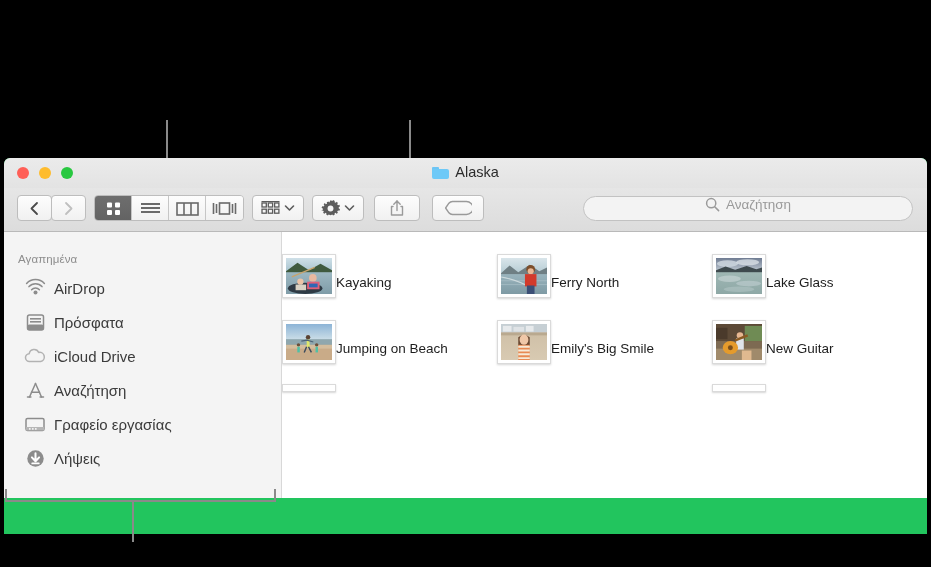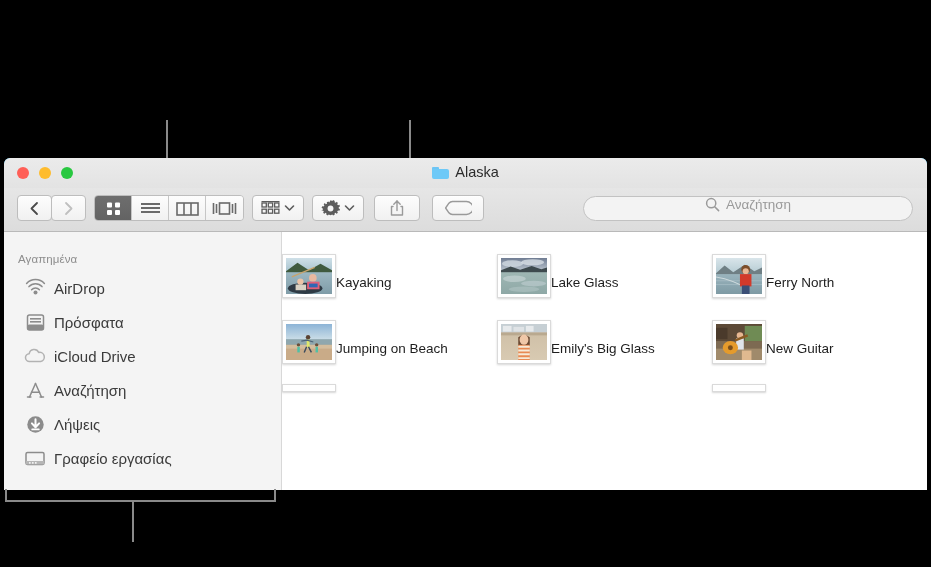--- a/index.html
+++ b/index.html
@@ -13,22 +13,22 @@
 
   
   .callout { position: absolute; background: #8a8a8a; }
   .cl-v { width: 2px; }
   .cl-h { height: 2px; }
 
   
   #finder-window {
     position: absolute;
     left: 4px; top: 158px;
-    width: 923px; height: 332px;
-    background: #0ea5e9;
+    width: 923px; height: 376px;
+    background: #22c55e;
     border-radius: 6px 6px 0 0;
     overflow: hidden;
   }
 
   
   #titlebar {
     position: relative;
     height: 30px;
     background: linear-gradient(#ebebeb, #e3e3e3);
     border-bottom: 0px solid #d2d2d2;
@@ -310,43 +310,43 @@
             <svg width="21" height="21" viewBox="0 0 21 21">
               <path d="M10.5 3.5L16.5 17" fill="none" stroke="#8c8c8c" stroke-width="1.5" stroke-linecap="round"></path>
               <path d="M10.5 3.5L4.5 17" fill="none" stroke="#8c8c8c" stroke-width="1.5" stroke-linecap="round"></path>
               <path d="M6.5 12.2h8" fill="none" stroke="#8c8c8c" stroke-width="1.5" stroke-linecap="round"></path>
               <path d="M2.5 17h3.4M15.1 17h3.4" fill="none" stroke="#8c8c8c" stroke-width="1.5" stroke-linecap="round"></path>
             </svg>
           </span>
           <span>Αναζήτηση</span>
         </div>
 
-
-        <div class="sb-item">
-          <span class="sb-icon">
-            <svg width="21" height="21" viewBox="0 0 21 21">
-              <circle cx="10.5" cy="10.5" r="8.2" fill="#8c8c8c"></circle>
-              <path d="M10.5 5.2v7.4M6.9 9.4l3.6 3.9 3.6-3.9" fill="none" stroke="#fff" stroke-width="2" stroke-linecap="round" stroke-linejoin="round"></path>
-              <rect x="6.4" y="14.4" width="8.2" height="1.9" rx=".6" fill="#fff"></rect>
-            </svg>
-          </span>
-          <span>Λήψεις</span>
-        </div>
 
         <div class="sb-item">
           <span class="sb-icon">
             <svg width="22" height="21" viewBox="0 0 22 21">
               <rect x="2" y="4.5" width="18" height="12" rx="1.6" fill="none" stroke="#8c8c8c" stroke-width="1.5"></rect>
               <rect x="2" y="13" width="18" height="3.5" fill="#b6b6b6"></rect>
               <rect x="5" y="14.2" width="1.6" height="1.4" fill="#fff"></rect>
               <rect x="8" y="14.2" width="1.6" height="1.4" fill="#fff"></rect>
               <rect x="11" y="14.2" width="1.6" height="1.4" fill="#fff"></rect>
             </svg>
           </span>
           <span>Γραφείο εργασίας</span>
+        </div>
+
+        <div class="sb-item">
+          <span class="sb-icon">
+            <svg width="21" height="21" viewBox="0 0 21 21">
+              <circle cx="10.5" cy="10.5" r="8.2" fill="#8c8c8c"></circle>
+              <path d="M10.5 5.2v7.4M6.9 9.4l3.6 3.9 3.6-3.9" fill="none" stroke="#fff" stroke-width="2" stroke-linecap="round" stroke-linejoin="round"></path>
+              <rect x="6.4" y="14.4" width="8.2" height="1.9" rx=".6" fill="#fff"></rect>
+            </svg>
+          </span>
+          <span>Λήψεις</span>
         </div>
       </div>
 
       <div id="content-area">
 
         <div class="file-row">
           <div class="file-cell">
             <div class="thumb-frame">
               <svg class="thumb-img" viewBox="0 0 48 38" preserveAspectRatio="none">
                 <defs>
@@ -371,46 +371,20 @@
                 <path d="M24 27h9v4h-9z" fill="#2f68b5"></path>
               </svg>
             </div>
             <div class="file-label">Kayaking</div>
           </div>
 
           <div class="file-cell">
             <div class="thumb-frame">
               <svg class="thumb-img" viewBox="0 0 48 38" preserveAspectRatio="none">
                 <defs>
-                    <linearGradient id="lgSky" x1="0" y1="0" x2="0" y2="1">
-                  <stop offset="0" stop-color="#6f7c92"></stop>
-                      <stop offset="1" stop-color="#b9c3cd"></stop>
-                    </linearGradient>
-                  <linearGradient id="lgWat" x1="0" y1="0" x2="0" y2="1">
-                  <stop offset="0" stop-color="#9fb7b4"></stop>
-                      <stop offset="1" stop-color="#8ea8a6"></stop>
-                    </linearGradient>
-                </defs>
-                <rect width="48" height="13" fill="url(#lgSky)"></rect>
-                <ellipse cx="12" cy="6" rx="11" ry="3.6" fill="#cdd6de" opacity=".85"></ellipse>
-                <ellipse cx="33" cy="4.5" rx="12" ry="3.2" fill="#dde4ea" opacity=".75"></ellipse>
-                <path d="M0 13 L10 9 L20 12.5 L32 8.5 L42 12 L48 10 V16 H0Z" fill="#3e4a4e"></path>
-                <rect y="15" width="48" height="23" fill="url(#lgWat)"></rect>
-                <ellipse cx="14" cy="22" rx="12" ry="3.4" fill="#cfdadd" opacity=".55"></ellipse>
-                <ellipse cx="34" cy="27" rx="13" ry="3" fill="#cfdadd" opacity=".45"></ellipse>
-                <ellipse cx="24" cy="33" rx="16" ry="3" fill="#b8cac9" opacity=".5"></ellipse>
-              </svg>
-            </div>
-            <div class="file-label">Lake Glass</div>
-          </div>
-
-          <div class="file-cell">
-            <div class="thumb-frame">
-              <svg class="thumb-img" viewBox="0 0 48 38" preserveAspectRatio="none">
-                <defs>
                     <linearGradient id="fnSky" x1="0" y1="0" x2="0" y2="1">
                   <stop offset="0" stop-color="#d9e5ea"></stop>
                       <stop offset="1" stop-color="#b6ccd4"></stop>
                     </linearGradient>
                   <linearGradient id="fnWat" x1="0" y1="0" x2="0" y2="1">
                   <stop offset="0" stop-color="#9ab4bd"></stop>
                       <stop offset="1" stop-color="#7e9aa4"></stop>
                     </linearGradient>
                 </defs>
                 <rect width="48" height="16" fill="url(#fnSky)"></rect>
@@ -418,20 +392,46 @@
                 <rect y="17" width="48" height="21" fill="url(#fnWat)"></rect>
                 <path d="M0 24 H48 M0 28 H48" stroke="#b7cad1" stroke-width=".8" opacity=".6"></path>
                 <path d="M0 20 Q18 23 34 33" fill="none" stroke="#cddadd" stroke-width="1.1"></path>
                 <circle cx="31" cy="12" r="4.6" fill="#7d4e2a"></circle>
                 <circle cx="31" cy="14" r="3.2" fill="#eab795"></circle>
                 <path d="M25 17h12v13H25z" fill="#d23a2b"></path>
                 <path d="M27 29h8v9h-8z" fill="#3b4f76"></path>
               </svg>
             </div>
             <div class="file-label">Ferry North</div>
+          </div>
+
+          <div class="file-cell">
+            <div class="thumb-frame">
+              <svg class="thumb-img" viewBox="0 0 48 38" preserveAspectRatio="none">
+                <defs>
+                    <linearGradient id="lgSky" x1="0" y1="0" x2="0" y2="1">
+                  <stop offset="0" stop-color="#6f7c92"></stop>
+                      <stop offset="1" stop-color="#b9c3cd"></stop>
+                    </linearGradient>
+                  <linearGradient id="lgWat" x1="0" y1="0" x2="0" y2="1">
+                  <stop offset="0" stop-color="#9fb7b4"></stop>
+                      <stop offset="1" stop-color="#8ea8a6"></stop>
+                    </linearGradient>
+                </defs>
+                <rect width="48" height="13" fill="url(#lgSky)"></rect>
+                <ellipse cx="12" cy="6" rx="11" ry="3.6" fill="#cdd6de" opacity=".85"></ellipse>
+                <ellipse cx="33" cy="4.5" rx="12" ry="3.2" fill="#dde4ea" opacity=".75"></ellipse>
+                <path d="M0 13 L10 9 L20 12.5 L32 8.5 L42 12 L48 10 V16 H0Z" fill="#3e4a4e"></path>
+                <rect y="15" width="48" height="23" fill="url(#lgWat)"></rect>
+                <ellipse cx="14" cy="22" rx="12" ry="3.4" fill="#cfdadd" opacity=".55"></ellipse>
+                <ellipse cx="34" cy="27" rx="13" ry="3" fill="#cfdadd" opacity=".45"></ellipse>
+                <ellipse cx="24" cy="33" rx="16" ry="3" fill="#b8cac9" opacity=".5"></ellipse>
+              </svg>
+            </div>
+            <div class="file-label">Lake Glass</div>
           </div>
         </div>
 
         <div class="file-row" style="margin-top:14px;">
           <div class="file-cell">
             <div class="thumb-frame">
               <svg class="thumb-img" viewBox="0 0 48 38" preserveAspectRatio="none">
                 <defs>
                     <linearGradient id="jbSky" x1="0" y1="0" x2="0" y2="1">
                   <stop offset="0" stop-color="#8db4d6"></stop>
@@ -469,21 +469,21 @@
                 <rect x="2" y="2" width="9" height="6" fill="#e7eaec"></rect>
                 <rect x="13" y="3" width="11" height="5" fill="#dfe3e6"></rect>
                 <rect x="26" y="2" width="8" height="6" fill="#e7eaec"></rect>
                 <rect y="9" width="48" height="3" fill="#b9a98f"></rect>
                 <path d="M18 14 q6-5 12 0 v9 q-6 4 -12 0z" fill="#6b4a33"></path>
                 <ellipse cx="24" cy="16.5" rx="4.6" ry="5.4" fill="#f0c8a8"></ellipse>
                 <path d="M18 22h12v16H18z" fill="#e88a52"></path>
                 <path d="M18 24h12M18 28h12M18 32h12M18 36h12" stroke="#f6ead7" stroke-width="2"></path>
               </svg>
             </div>
-            <div class="file-label">Emily's Big Glass</div>
+            <div class="file-label">Emily's Big Smile</div>
           </div>
 
           <div class="file-cell">
             <div class="thumb-frame">
               <svg class="thumb-img" viewBox="0 0 48 38" preserveAspectRatio="none">
                 <rect width="48" height="38" fill="#7d6a52"></rect>
                 <rect width="48" height="18" fill="#5d4a37"></rect>
                 <rect x="30" y="2" width="18" height="16" fill="#6f8b54"></rect>
                 <rect x="0" y="4" width="12" height="12" fill="#4a3a2b"></rect>
                 <rect y="26" width="48" height="12" fill="#a08a6b"></rect>

